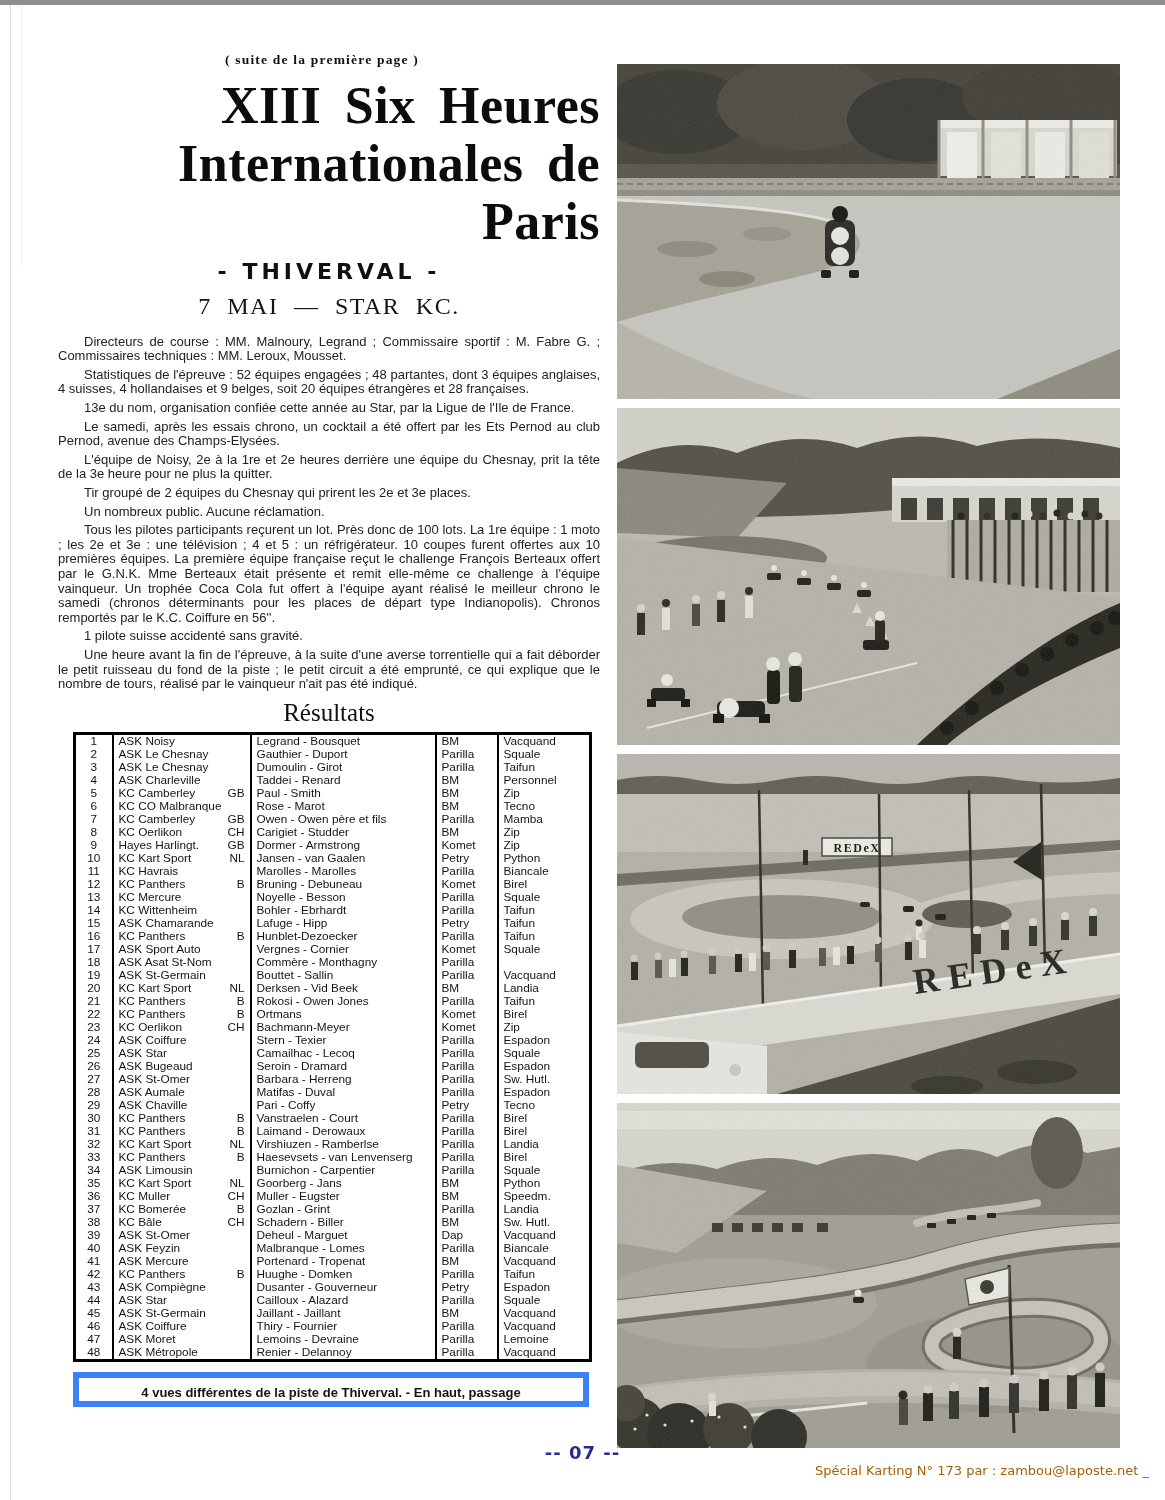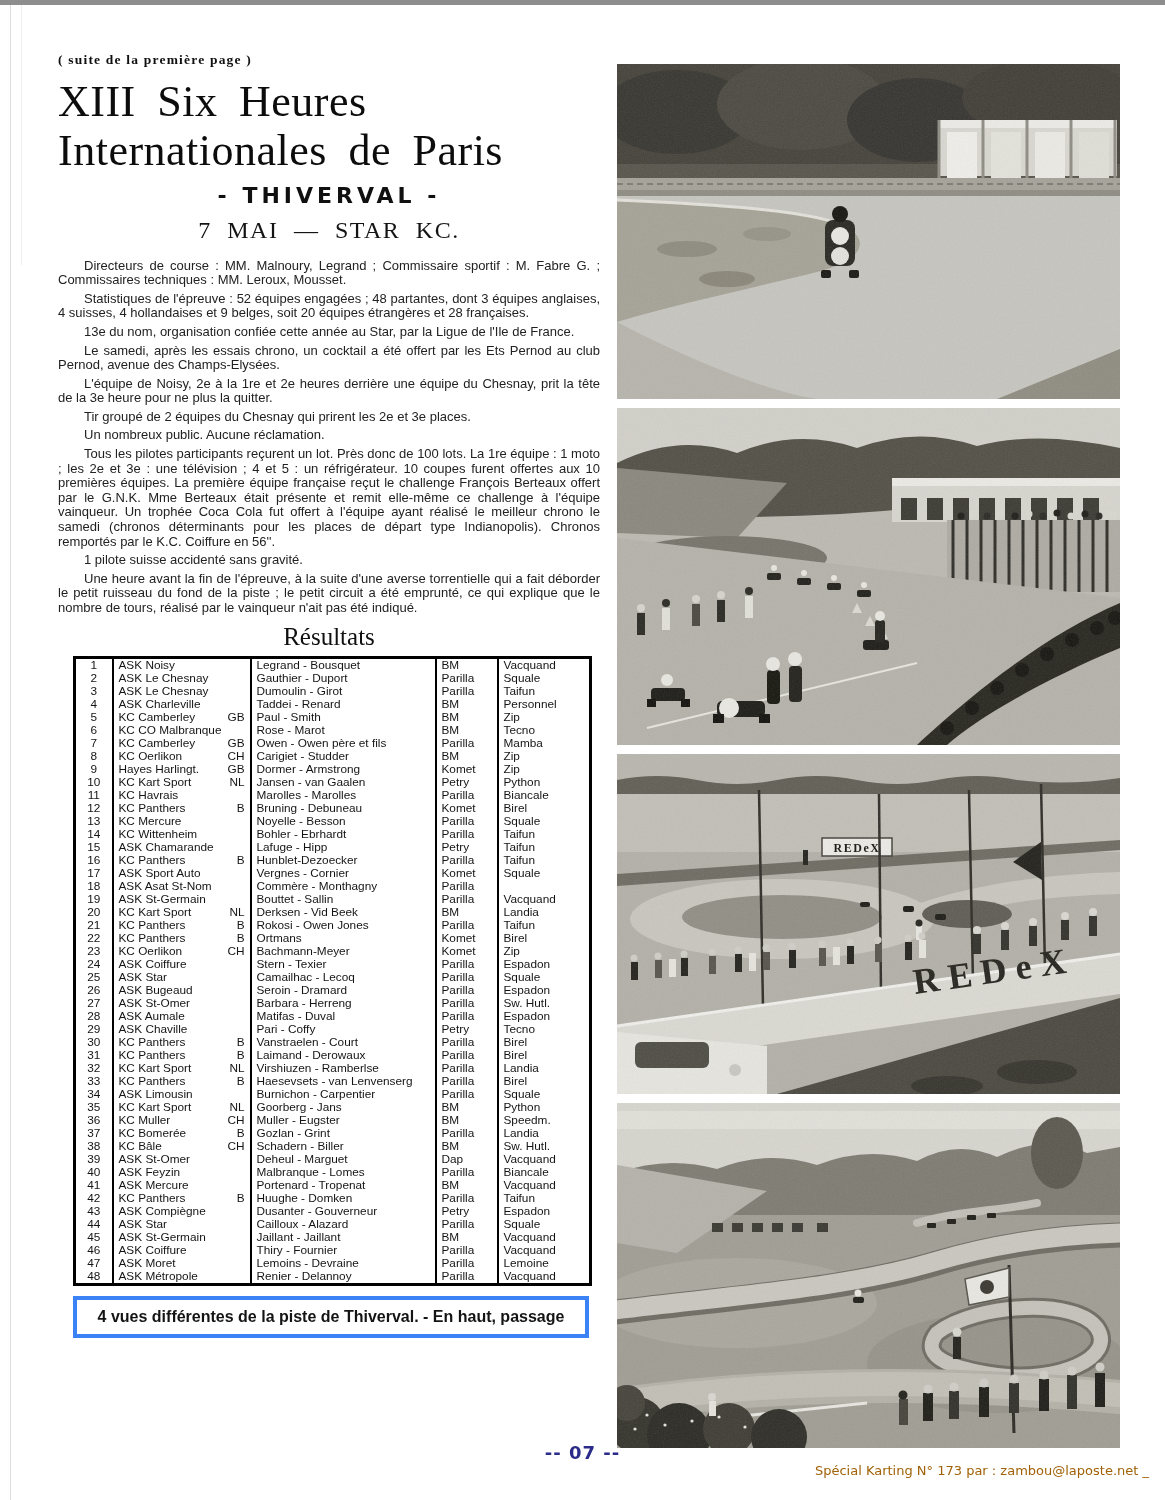--- a/index.html
+++ b/index.html
@@ -7,26 +7,26 @@
     width:1165px;height:1500px;position:relative;background:#ffffff;
     font-family:"Liberation Sans",sans-serif;color:#1b1b1b;overflow:hidden;
   }
   .top-bar{position:absolute;top:0;left:0;width:1165px;height:5px;background:#8e8e8e;}
   .left-rule{position:absolute;top:5px;left:10px;width:1px;height:1495px;background:#dddddd;}
   .left-rule2{position:absolute;top:5px;left:21px;width:1px;height:260px;background:#eeeeee;}
 
   .left-col{position:absolute;left:58px;top:52px;width:542px;}
 
   .continuation{
-    text-align:left;font-family:"Liberation Serif",serif;font-weight:bold;
+    text-align:center;font-family:"Liberation Serif",serif;font-weight:bold;
     font-size:13.5px;letter-spacing:1.2px;padding-right:14px;color:#101010;
   }
   .title-line{
-    text-align:left;font-family:"Liberation Serif",serif;font-weight:normal;
-    font-size:44px;line-height:1.12;letter-spacing:.5px;word-spacing:10px;color:#0c0c0c;
+    text-align:right;font-family:"Liberation Serif",serif;font-weight:bold;
+    font-size:52px;line-height:1.12;letter-spacing:.5px;word-spacing:10px;color:#0c0c0c;
   }
   .title-line.first{margin-top:9px;}
   .thiverval{
     text-align:center;font-family:"DejaVu Sans",sans-serif;font-weight:800;
     font-size:22px;letter-spacing:4px;margin-top:7px;color:#101010;
   }
   .dateline{
     text-align:center;font-family:"Liberation Serif",serif;font-size:24px;
     letter-spacing:1.5px;word-spacing:8px;margin-top:9px;color:#141414;
   }
@@ -41,22 +41,22 @@
     margin-left:15px;width:516px;border-collapse:collapse;table-layout:fixed;
     border:3px solid #000;font-size:11.8px;line-height:13px;color:#141414;
   }
   .results-table td{
     border-left:2px solid #000;padding:0 5px;white-space:nowrap;overflow:hidden;
   }
   .results-table td:first-child{border-left:none;text-align:center;padding:0 2px;}
   .team-wrap{display:flex;justify-content:space-between;}
   .caption-box{
     margin-left:15px;margin-top:10px;width:516px;box-sizing:border-box;
-    border:4px solid #3b82f6;padding:6px 16px 7px 16px;text-align:center;
-    font-weight:bold;font-size:16px;line-height:1.35;color:#141414;
+    border:6px solid #3b82f6;padding:6px 16px 0 16px;text-align:center;
+    font-weight:bold;font-size:13px;line-height:1.35;color:#141414;
   }
   .caption-box span{display:block;}
 
   .page-number{
     position:absolute;left:0;top:1442px;width:1165px;text-align:center;
     color:#2b2b8a;font-weight:bold;font-size:18px;letter-spacing:1px;
     font-family:"DejaVu Sans",sans-serif;
   }
   .footer-credit{
     position:absolute;right:16px;top:1463px;color:#a16207;font-size:13px;

